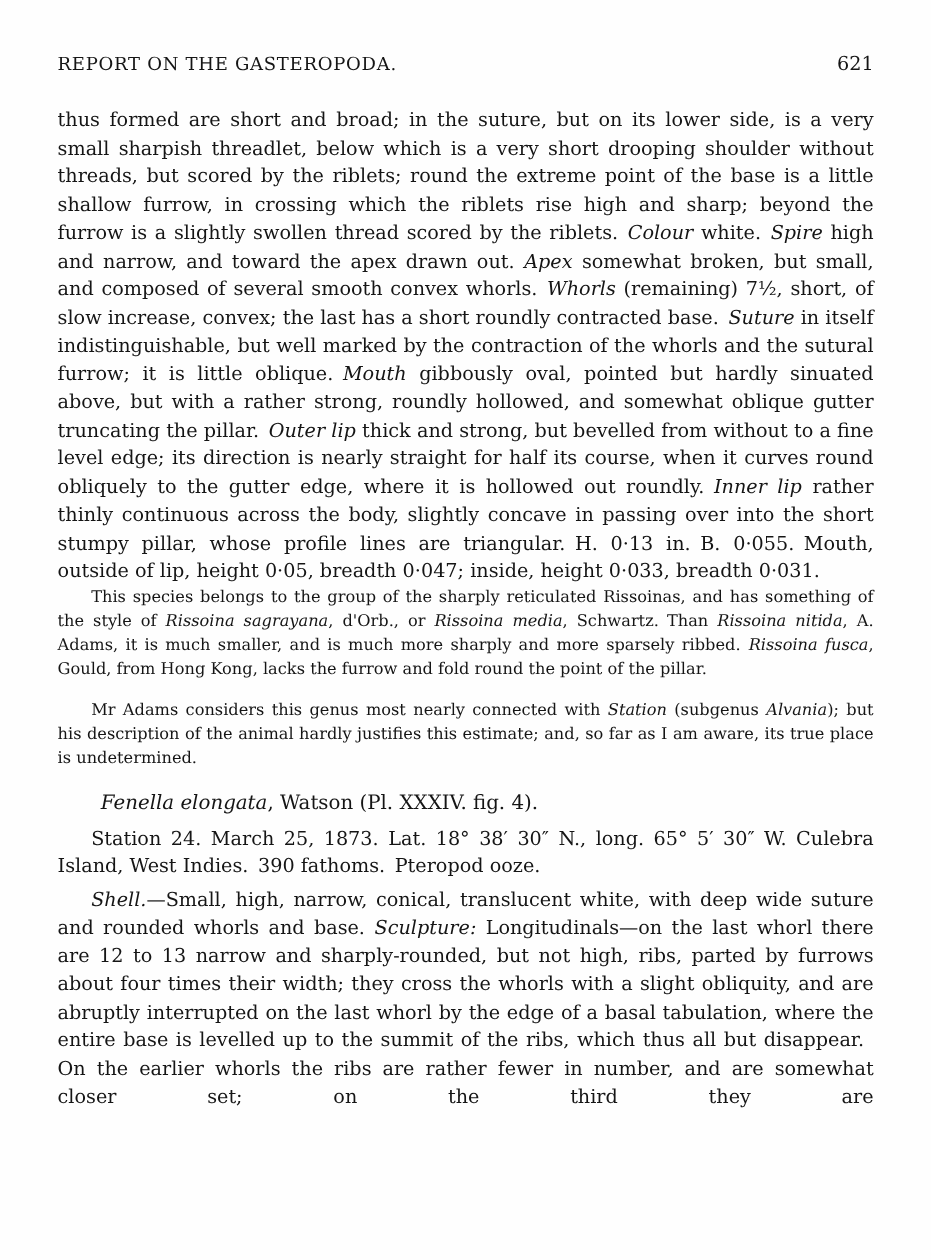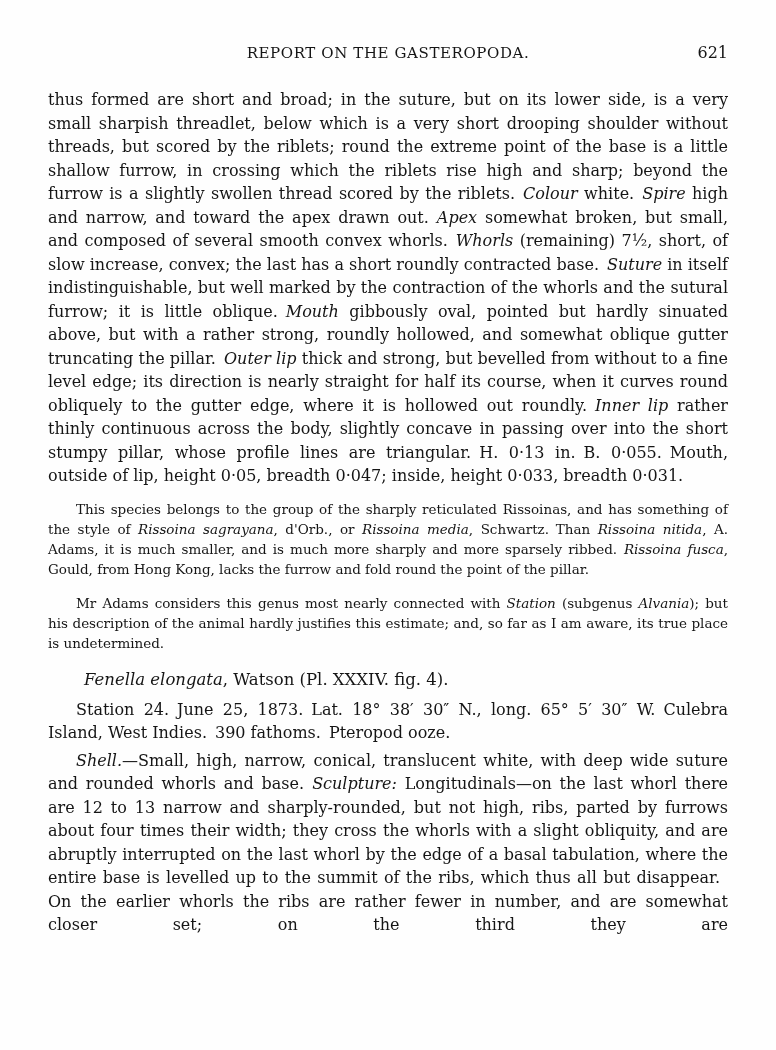--- a/index.html
+++ b/index.html
@@ -21,21 +21,20 @@
   .running-head {
     position: relative;
     height: 20px;
     margin-bottom: 24px;
     font-size: 15px;
   }
   .head-title {
     position: absolute;
     left: 0;
     right: 0;
-    text-align: center;
     letter-spacing: 0.6px;
     font-weight: bold;
     font-weight: 500;
   }
   .page-number {
     position: absolute;
     right: 0;
     top: -1px;
     font-size: 16px;
     margin-left: 28px;
@@ -48,21 +47,21 @@
     font-size: 16px;
     line-height: 23.5px;
   }
   .small-text {
     font-size: 13.5px;
     line-height: 20px;
   }
   .indent {
     text-indent: 28px;
   }
-  .para-description { margin-bottom: 11px; }
+  .para-description { }
   .para-remarks { margin-bottom: 14px; }
   .genus-heading {
     text-align: center;
     font-size: 16.5px;
     line-height: 22px;
     margin: 16px 0 12px 0;
   }
   .para-genus-note { margin-bottom: 16px; }
   .species-heading {
     text-align: left;
@@ -95,18 +94,18 @@
   <p class="body-text para-description">thus formed are short and broad; in the suture, but on its lower side, is a very small sharpish threadlet, below which is a very short drooping shoulder without threads, but scored by the riblets; round the extreme point of the base is a little shallow furrow, in crossing which the riblets rise high and sharp; beyond the furrow is a slightly swollen thread scored by the riblets. <i>Colour</i> white. <i>Spire</i> high and narrow, and toward the apex drawn out. <i>Apex</i> somewhat broken, but small, and composed of several smooth convex whorls. <i>Whorls</i> (remaining) 7½, short, of slow increase, convex; the last has a short roundly contracted base. <i>Suture</i> in itself indistinguishable, but well marked by the contraction of the whorls and the sutural furrow; it is little oblique. <i>Mouth</i> gibbously oval, pointed but hardly sinuated above, but with a rather strong, roundly hollowed, and somewhat oblique gutter truncating the pillar. <i>Outer lip</i> thick and strong, but bevelled from without to a fine level edge; its direction is nearly straight for half its course, when it curves round obliquely to the gutter edge, where it is hollowed out roundly. <i>Inner lip</i> rather thinly continuous across the body, slightly concave in passing over into the short stumpy pillar, whose profile lines are triangular. H. 0·13 in. B. 0·055. Mouth, outside of lip, height 0·05, breadth 0·047; inside, height 0·033, breadth 0·031.</p>
 
   <p class="small-text indent para-remarks">This species belongs to the group of the sharply reticulated Rissoinas, and has something of the style of <i>Rissoina sagrayana</i>, d'Orb., or <i>Rissoina media</i>, Schwartz. Than <i>Rissoina nitida</i>, A. Adams, it is much smaller, and is much more sharply and more sparsely ribbed. <i>Rissoina fusca</i>, Gould, from Hong Kong, lacks the furrow and fold round the point of the pillar.</p>
 
 
   <p class="small-text indent para-genus-note">Mr Adams considers this genus most nearly connected with <i>Station</i> (subgenus <i>Alvania</i>); but his description of the animal hardly justifies this estimate; and, so far as I am aware, its true place is undetermined.</p>
 
   <p class="species-heading"><i>Fenella elongata</i>, Watson (Pl. XXXIV. fig. 4).</p>
 
 
-  <p class="body-text indent para-station">Station 24. June 25, 1873. Lat. 18° 38′ 30″ N., long. 65° 5′ 30″ W. Culebra Island, West Indies. 390 fathoms. Pteropod ooze.</p>
+  <p class="body-text indent para-station">Station 24. March 25, 1873. Lat. 18° 38′ 30″ N., long. 65° 5′ 30″ W. Culebra Island, West Indies. 390 fathoms. Pteropod ooze.</p>
 
 
   <p class="body-text indent para-shell"><i>Shell.</i>—Small, high, narrow, conical, translucent white, with deep wide suture and rounded whorls and base. <i>Sculpture:</i> Longitudinals—on the last whorl there are 12 to 13 narrow and sharply-rounded, but not high, ribs, parted by furrows about four times their width; they cross the whorls with a slight obliquity, and are abruptly interrupted on the last whorl by the edge of a basal tabulation, where the entire base is levelled up to the summit of the ribs, which thus all but disappear. On the earlier whorls the ribs are rather fewer in number, and are somewhat closer set; on the third they are</p>
 
 </div>
 
 </body></html>

